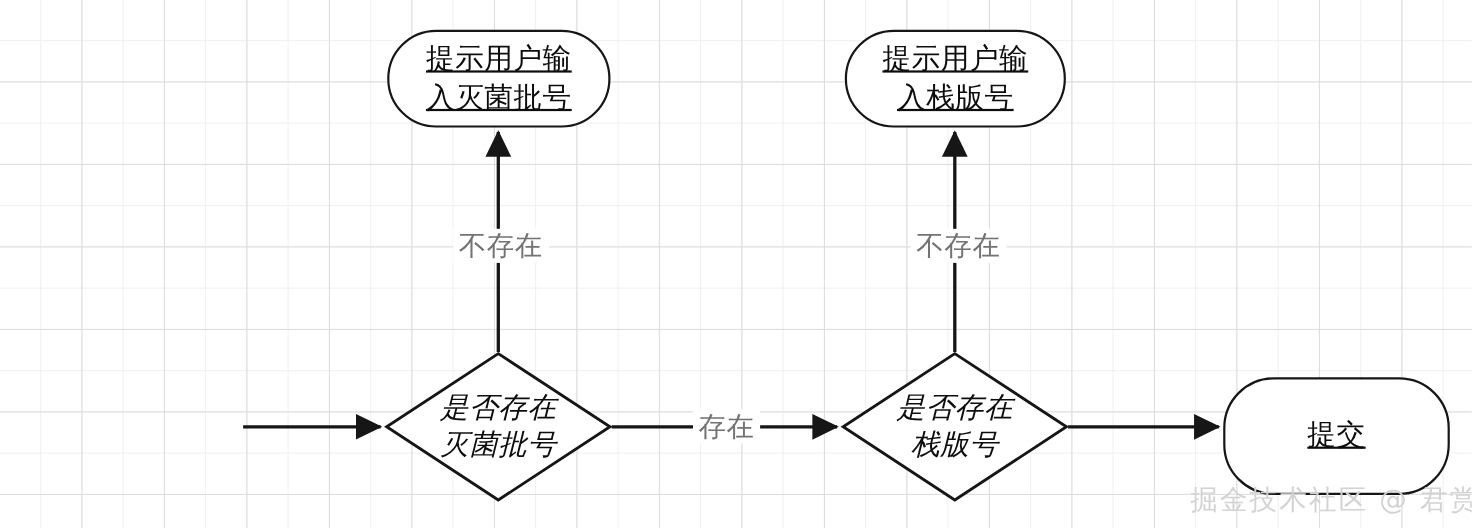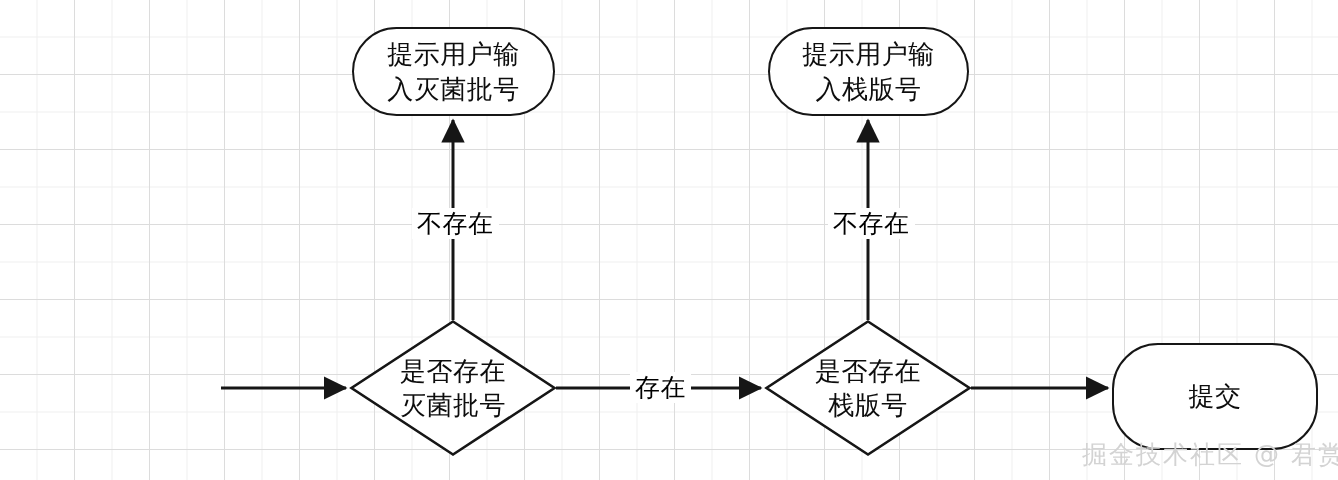--- a/index.html
+++ b/index.html
@@ -54,20 +54,21 @@
     line-height: 1.32;
     letter-spacing: 0.5px;
     white-space: pre-line;
   }
   .node.stadium {
     border-radius: 46px;
   }
   .node-text {
     display: block;
     padding: 0 8px;
+    text-decoration: underline;
   }
   .diamond-wrap {
     position: absolute;
   }
   .diamond-wrap svg {
     position: absolute;
     left: 0;
     top: 0;
     overflow: visible;
   }
@@ -79,25 +80,26 @@
     height: 100%;
     display: flex;
     align-items: center;
     justify-content: center;
     text-align: center;
     font-size: 26px;
     line-height: 1.32;
     letter-spacing: 0.5px;
     color: #0d0d0d;
     white-space: pre-line;
+    font-style: italic;
   }
   .edge-label {
     position: absolute;
     background: #ffffff;
-    color: #000000;
+    color: #737373;
     font-size: 25px;
     line-height: 1;
     letter-spacing: 0.5px;
     padding: 3px 5px;
     white-space: nowrap;
   }
   .watermark {
     position: absolute;
     color: #d3d3d3;
     font-size: 25px;

